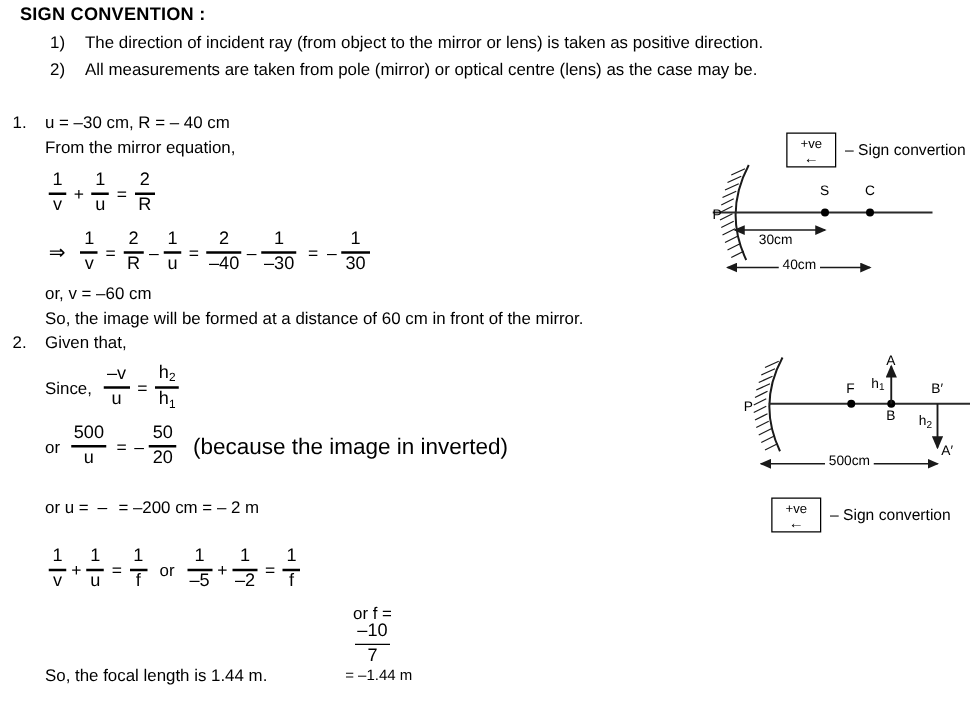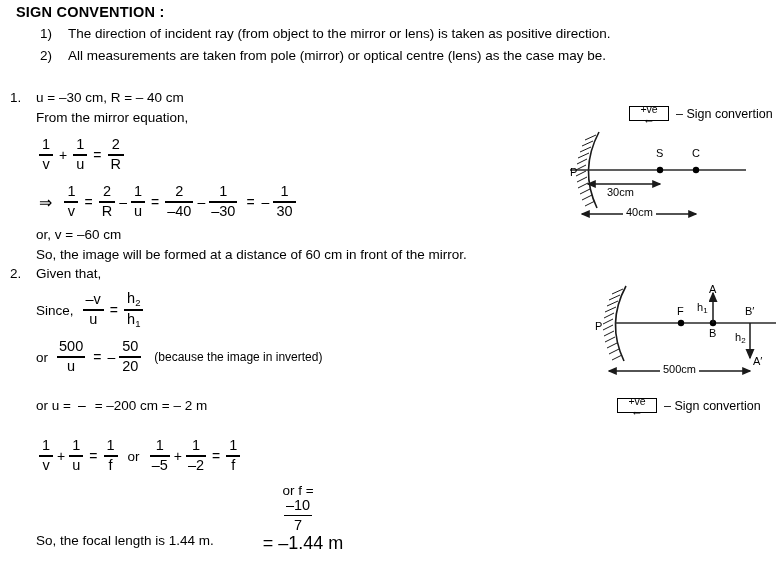--- a/index.html
+++ b/index.html
@@ -120,21 +120,21 @@
   .fig-svg { display: block; }
 
   .sign-box {
     position: absolute;
     display: flex;
     align-items: center;
   }
   .sign-box .boxed {
     border: 1.4px solid #000;
     width: 40px;
-    height: 15px;
+    height: 28px;
     box-sizing: border-box;
     display: flex;
     flex-direction: column;
     align-items: center;
     justify-content: center;
     line-height: 1;
   }
   .sign-box .boxed .plusve {
     font-size: 10.5px;
     margin-bottom: 1px;
@@ -278,21 +278,21 @@
           <span class="bar"></span>
           <span class="den">u</span>
         </span>
         <span class="op" style="padding:0 5px;">=</span>
         <span class="op tight">–</span>
         <span class="frac">
           <span class="num">50</span>
           <span class="bar"></span>
           <span class="den">20</span>
         </span>
-        <span style="font-size:12px; margin-left:10px;">(because the image in inverted)</span>
+        <span style="font-size:18px; margin-left:10px;">(because the image in inverted)</span>
       </div>
 
       <div class="eq" style="margin-top:6px; height:42px;">
         <span style="font-size:13.5px;">or u =</span>
         <span class="smallgap"></span>
         <span class="op tight">–</span>
         <span style="font-size:13.5px; margin-left:8px;">= –200 cm = – 2 m</span>
       </div>
 
       <div class="eq" style="margin-top:9px; height:42px;">
@@ -334,21 +334,21 @@
       </div>
 
       <div class="eq" style="margin-top:6px; height:42px;flex-direction:column;">
         <span style="font-size:13.5px;">or f =</span>
         <span class="smallgap"></span>
         <span class="frac wide">
           <span class="num">–10</span>
           <span class="bar"></span>
           <span class="den">7</span>
         </span>
-        <span style="font-size:18px; margin-left:10px;">= –1.44 m</span>
+        <span style="font-size:12px; margin-left:10px;">= –1.44 m</span>
       </div>
 
       <div class="line plain" style="margin-top:6px;">So, the focal length is 1.44 m.</div>
     </div>
   </div>
 
   <div class="figure" style="left:570px; top:128px; width:206px; height:100px;">
     <svg class="fig-svg" width="206" height="100" viewBox="0 0 206 100">
       <defs>
         <marker id="ar" markerWidth="7" markerHeight="7" refX="6" refY="3" orient="auto">

